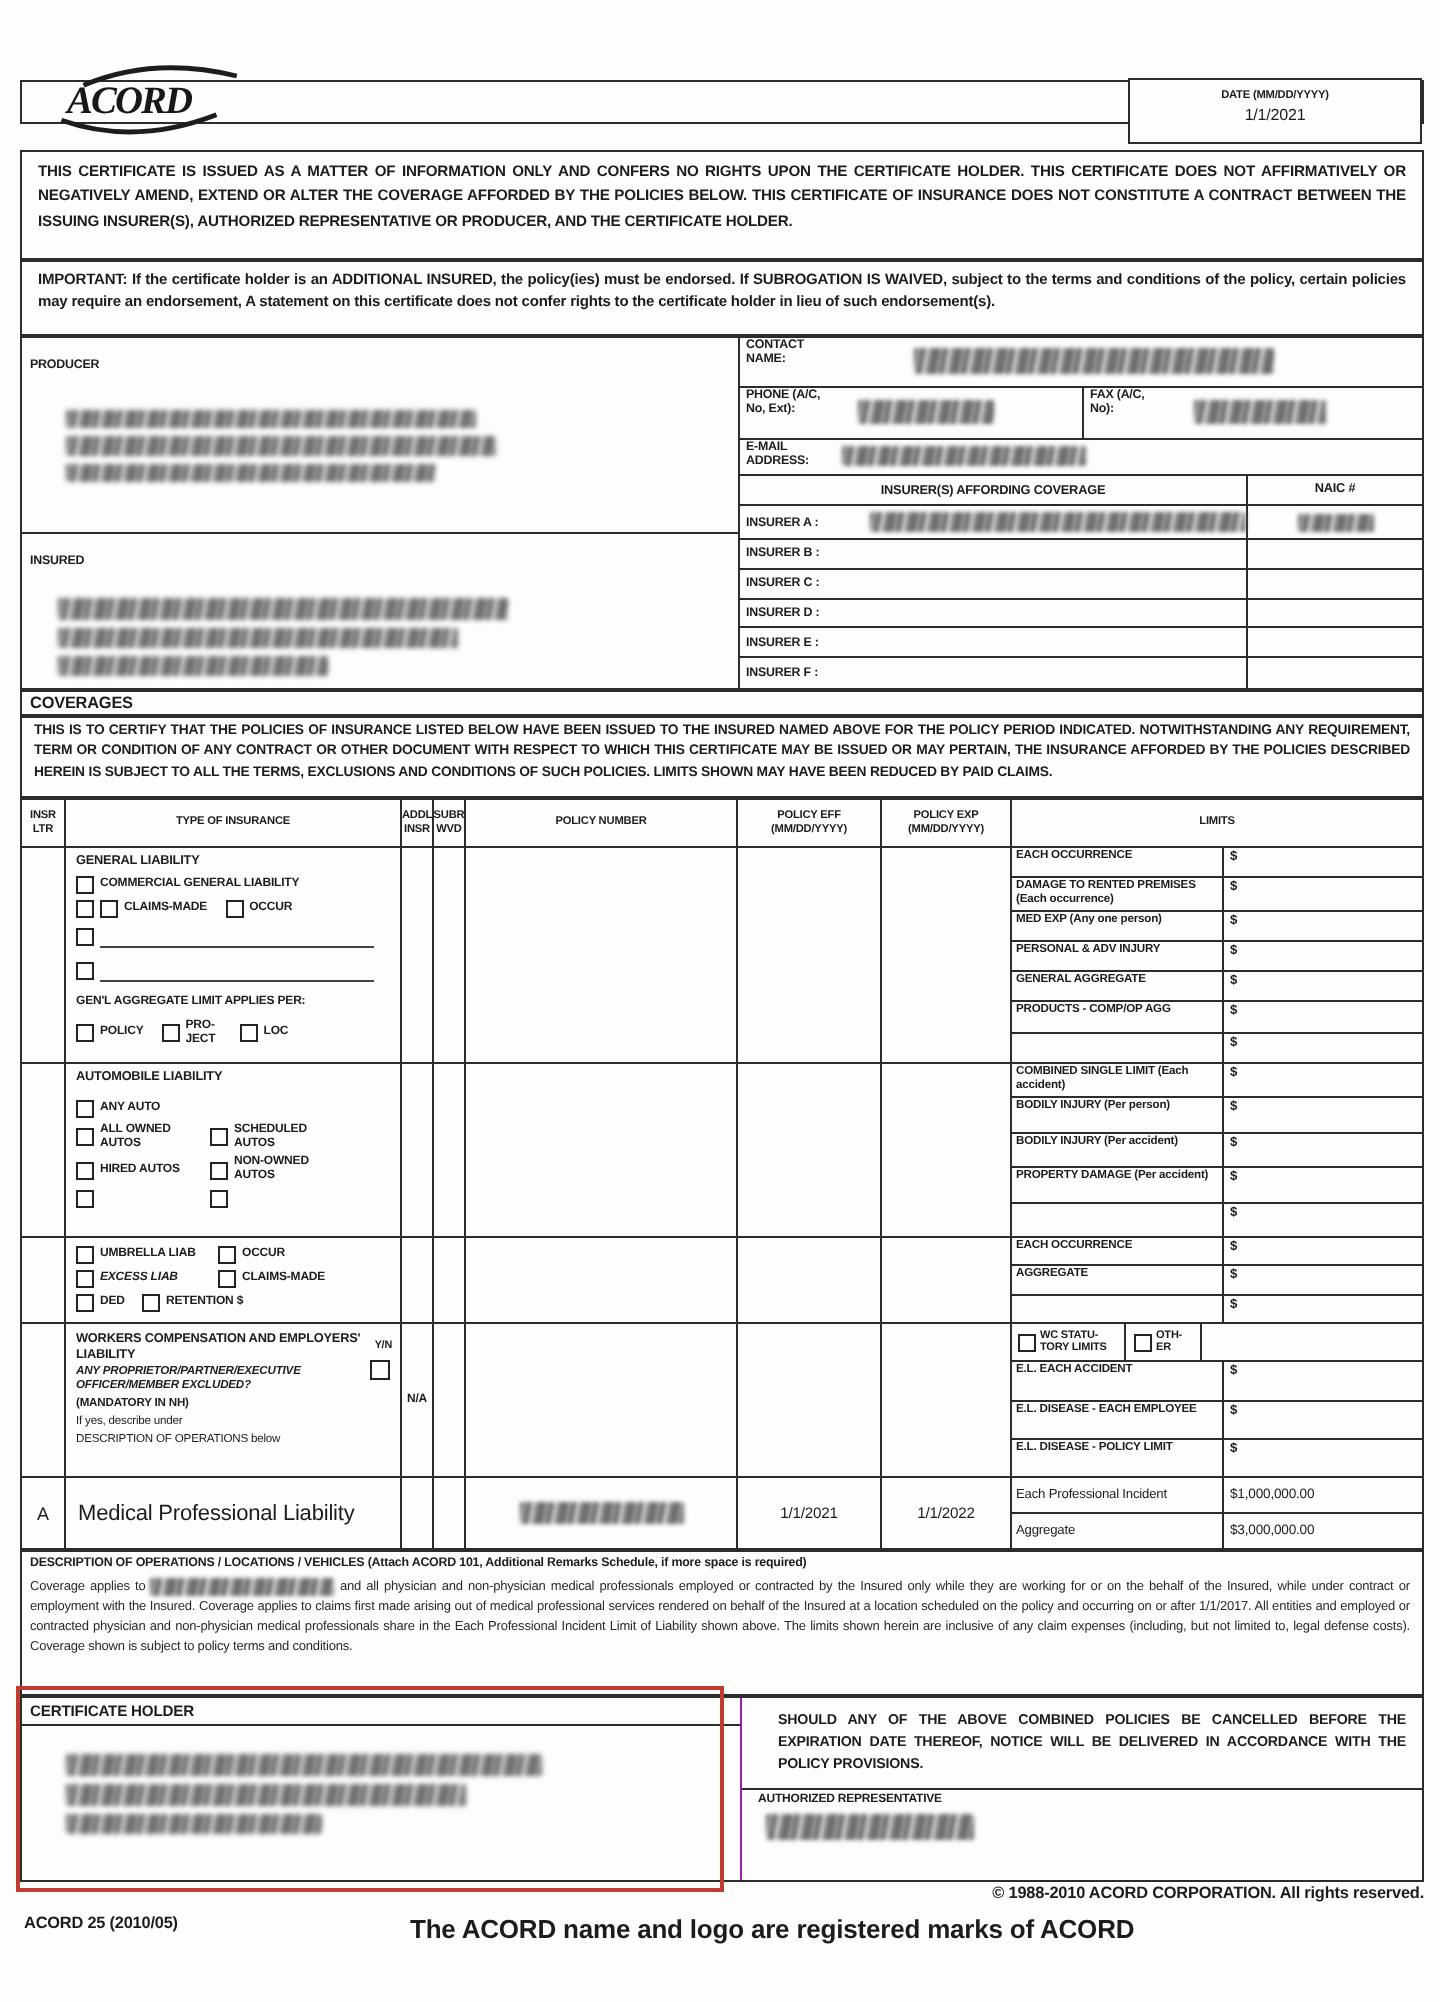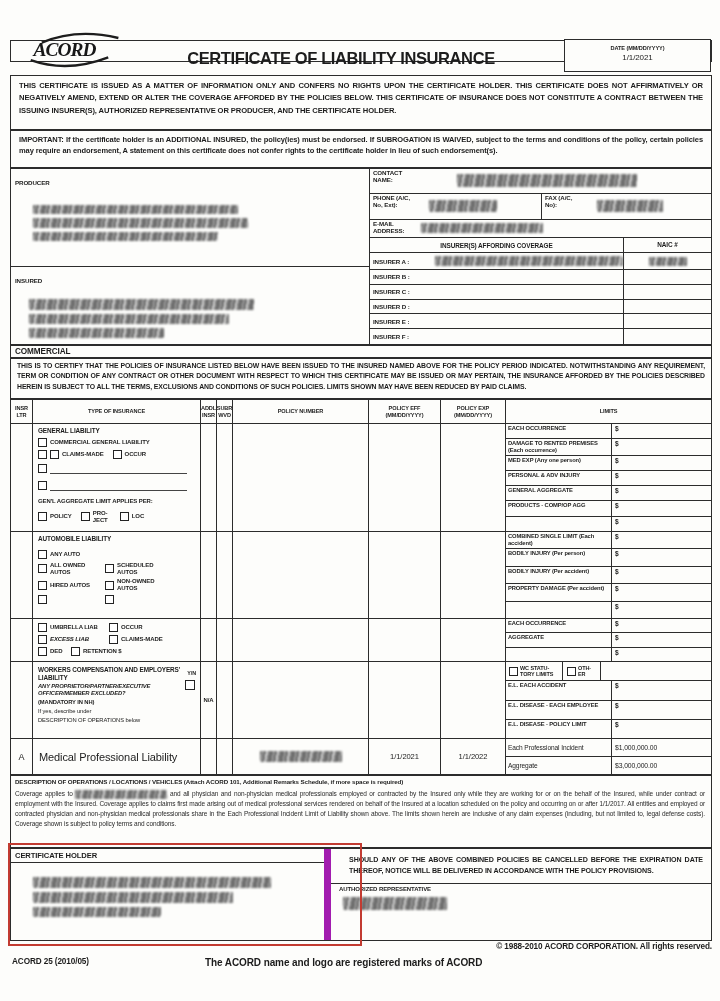--- a/index.html
+++ b/index.html
@@ -93,30 +93,30 @@
   .med-date{display:flex;align-items:center;justify-content:center;font-size:7.6px;}
   .med-ll{font-size:6.6px;font-weight:400;display:flex;align-items:center;}
   .med-la{font-weight:400;font-size:6.8px;display:flex;align-items:center;}
   .cpol{display:flex;align-items:center;justify-content:center;}
   
   .sec-desc{top:775px;height:73px;padding:2px 6px 0 4px;box-sizing:border-box;}
   .desc-title{font-size:6.2px;font-weight:600;margin-bottom:4px;}
   .desc-body{font-size:6.5px;line-height:1.55;text-align:justify;color:#2a2a2a;}
   
   .sec-bottom{top:848px;height:93px;display:flex;}
-  .b-left{width:320px;border-right:7px solid #a21caf;box-sizing:border-box;position:relative;}
+  .b-left{width:360px;border-right:1px solid #a21caf;box-sizing:border-box;position:relative;}
   .b-title{height:13px;border-bottom:1px solid #2c2c2c;font-size:7.6px;font-weight:bold;line-height:13px;padding-left:4px;}
   .b-right{flex:1;display:flex;flex-direction:column;}
   .canc-body{padding:6px 8px 0 18px;font-size:7.1px;font-weight:bold;line-height:1.55;text-align:justify;}
   .auth{border-top:1px solid #2c2c2c;margin-top:6px;padding:2px 0 0 8px;}
   .auth-label{font-size:6px;font-weight:bold;}
   
   .copyright{position:absolute;left:388px;right:8px;top:942px;text-align:right;font-size:8.2px;font-weight:bold;}
   .form-code{position:absolute;left:12px;top:957px;font-size:8.2px;font-weight:bold;}
-  .trademark{position:absolute;left:205px;top:957px;font-size:10px;font-weight:bold;}
+  .trademark{position:absolute;left:205px;top:957px;font-size:13px;font-weight:bold;}
   
   .blob{display:block;background:repeating-linear-gradient(100deg,#3d3d3d 0 2px,#bdbdbd 2px 3px,#4c4c4c 3px 6px,#cfcfcf 6px 8px,#565656 8px 11px);
     filter:blur(1.3px);border-radius:1px;opacity:.8;height:9px;}
   .blob.inline{display:inline-block;vertical-align:middle;filter:blur(1.1px);}
   .bstack .blob{margin-bottom:4px;}
   
   .redbox{position:absolute;left:8px;top:843px;width:350px;height:99px;border:2.5px solid #c23b31;z-index:9;pointer-events:none;}
 </style>
 </head>
 <body>
@@ -124,21 +124,20 @@
 <div class="page">
 
   <div class="sec sec-header">
     <div class="logo">
       <svg width="96" height="36" viewBox="0 0 104 38">
         <path d="M16 11 Q54 -5 99 6" fill="none" stroke="#1d1d1d" stroke-width="2.6"></path>
         <path d="M4 30 Q44 44 88 27" fill="none" stroke="#1d1d1d" stroke-width="2.6"></path>
         <text x="7" y="26">ACORD</text>
       </svg>
     </div>
-    <div class="title">CERTIFICATE OF LIABILITY INSURANCE</div>
     <div class="datebox">
       <div class="date-label">DATE (MM/DD/YYYY)</div>
       <div class="date-value">1/1/2021</div>
     </div>
   </div>
 
   <div class="sec bx sec-disclaimer">THIS CERTIFICATE IS ISSUED AS A MATTER OF INFORMATION ONLY AND CONFERS NO RIGHTS UPON THE CERTIFICATE HOLDER. THIS CERTIFICATE DOES NOT AFFIRMATIVELY OR NEGATIVELY AMEND, EXTEND OR ALTER THE COVERAGE AFFORDED BY THE POLICIES BELOW. THIS CERTIFICATE OF INSURANCE DOES NOT CONSTITUTE A CONTRACT BETWEEN THE ISSUING INSURER(S), AUTHORIZED REPRESENTATIVE OR PRODUCER, AND THE CERTIFICATE HOLDER.</div>
   <div class="sec bx sec-important">IMPORTANT: If the certificate holder is an ADDITIONAL INSURED, the policy(ies) must be endorsed. If SUBROGATION IS WAIVED, subject to the terms and conditions of the policy, certain policies may require an endorsement, A statement on this certificate does not confer rights to the certificate holder in lieu of such endorsement(s).</div>
 
   <div class="sec bx sec-parties">
@@ -213,21 +212,21 @@
           <div class="ncell"></div>
       </div>
       <div class="pr-row insrow" style="height:15px;border-bottom:none;">
         <span class="ilab">INSURER F :</span>
         <div class="imid"></div>
           <div class="ncell"></div>
       </div>
     </div>
   </div>
 
-  <div class="sec bx sec-covbar">COMMERCIAL</div>
+  <div class="sec bx sec-covbar">COVERAGES</div>
   <div class="sec bx sec-certtext">THIS IS TO CERTIFY THAT THE POLICIES OF INSURANCE LISTED BELOW HAVE BEEN ISSUED TO THE INSURED NAMED ABOVE FOR THE POLICY PERIOD INDICATED. NOTWITHSTANDING ANY REQUIREMENT, TERM OR CONDITION OF ANY CONTRACT OR OTHER DOCUMENT WITH RESPECT TO WHICH THIS CERTIFICATE MAY BE ISSUED OR MAY PERTAIN, THE INSURANCE AFFORDED BY THE POLICIES DESCRIBED HEREIN IS SUBJECT TO ALL THE TERMS, EXCLUSIONS AND CONDITIONS OF SUCH POLICIES. LIMITS SHOWN MAY HAVE BEEN REDUCED BY PAID CLAIMS.</div>
 
   <div class="sec bx sec-table">
 
     <div class="thead">
       <div class="c-insr">INSR LTR</div>
       <div class="c-type">TYPE OF INSURANCE</div>
       <div class="c-addl">ADDL INSR</div>
       <div class="c-subr">SUBR WVD</div>
       <div class="c-policy">POLICY NUMBER</div>

